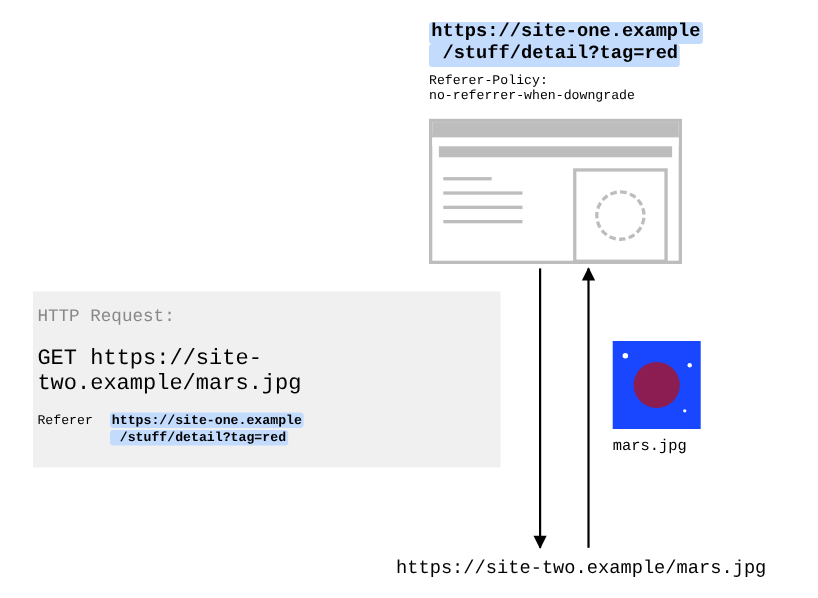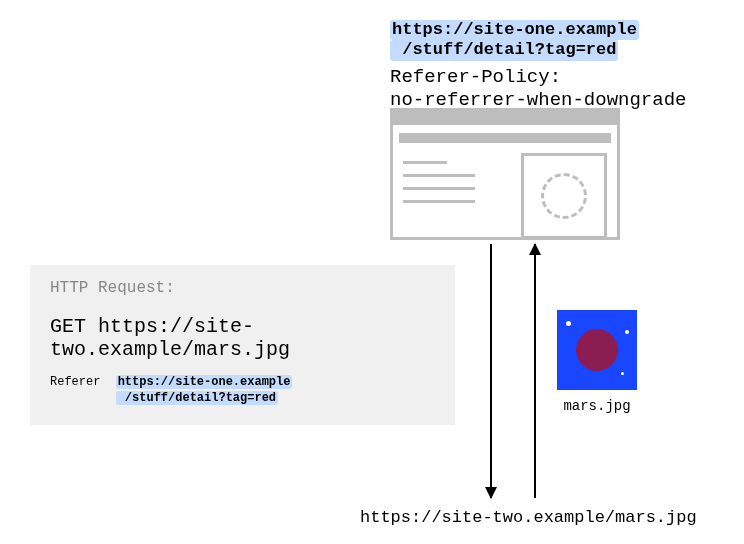--- a/index.html
+++ b/index.html
@@ -7,49 +7,49 @@
   .canvas{position:relative;width:728px;height:544px}
   .mono{font-family:"Courier New",Courier,monospace}
   .hl{background:#c3dbfd;border-radius:3px;padding:0 2px}
   .grey{color:#888}
 
   
   .top-url{position:absolute;left:390px;top:20px;font-size:17px;font-weight:bold;line-height:1.2}
   .top-url span{display:inline-block}
 
   
-  .rp{position:absolute;left:390px;top:66px;font-size:19px;line-height:1.2}
+  .rp{position:absolute;left:390px;top:66px;font-size:12px;line-height:1.2}
 
   
   .browser{position:absolute;left:390px;top:108px;width:230px;height:132px;border:3px solid #bdbdbd}
   .browser .chrome{height:14px;background:#bdbdbd;border-bottom:3px solid #bdbdbd}
   .browser .blank{height:8px;background:#fff}
   .browser .addr{height:10px;background:#bdbdbd;margin:0 6px}
   .browser .body{position:relative;height:calc(100% - 32px)}
   .lines{position:absolute;left:10px;top:18px;width:72px}
   .lines div{height:3px;background:#bdbdbd;margin-bottom:10px}
   .lines div.s{width:44px}
   .imgslot{position:absolute;right:10px;top:10px;width:86px;height:86px;border:3px solid #bdbdbd}
   .imgslot .circ{position:absolute;left:50%;top:50%;width:46px;height:46px;margin:-23px 0 0 -23px;border:3px dashed #bdbdbd;border-radius:50%}
 
   
   .arrow{position:absolute;width:2px;background:#000}
   .arrow .head{position:absolute;left:-5px;width:0;height:0;border-left:6px solid transparent;border-right:6px solid transparent}
   .arrow.down .head{bottom:-1px;border-top:12px solid #000}
   .arrow.up .head{top:-1px;border-bottom:12px solid #000}
 
   
-  .req{position:absolute;left:30px;top:265px;width:425px;height:160px;background:#f0f0f0;padding:14px 20px}
+  .req{position:absolute;left:30px;top:265px;width:425px;height:160px;background:#f0f0f0;padding:14px 4px}
   .req .lbl{font-size:16px}
   .req .line1{margin-top:18px;font-size:20px}
   .req .line2{margin-top:14px;font-size:12px}
   .req .refurl{display:inline-block;vertical-align:top;margin-left:8px;font-weight:bold;line-height:1.3}
 
   
-  .mars{position:absolute;left:557px;top:310px;width:80px;text-align:center}
+  .mars{position:absolute;left:557px;top:310px;width:80px;}
   .mars .sq{width:80px;height:80px;background:#1946ff;position:relative}
   .mars .planet{position:absolute;left:50%;top:50%;width:42px;height:42px;margin:-21px 0 0 -21px;background:#8c1d52;border-radius:50%}
   .mars .star{position:absolute;background:#fff;border-radius:50%}
   .mars .s1{width:5px;height:5px;left:9px;top:11px}
   .mars .s2{width:4px;height:4px;left:68px;top:20px}
   .mars .s3{width:3px;height:3px;left:64px;top:62px}
   .mars .cap{margin-top:8px;font-size:14px}
 
   
   .bottom-url{position:absolute;left:360px;top:508px;font-size:17px}

